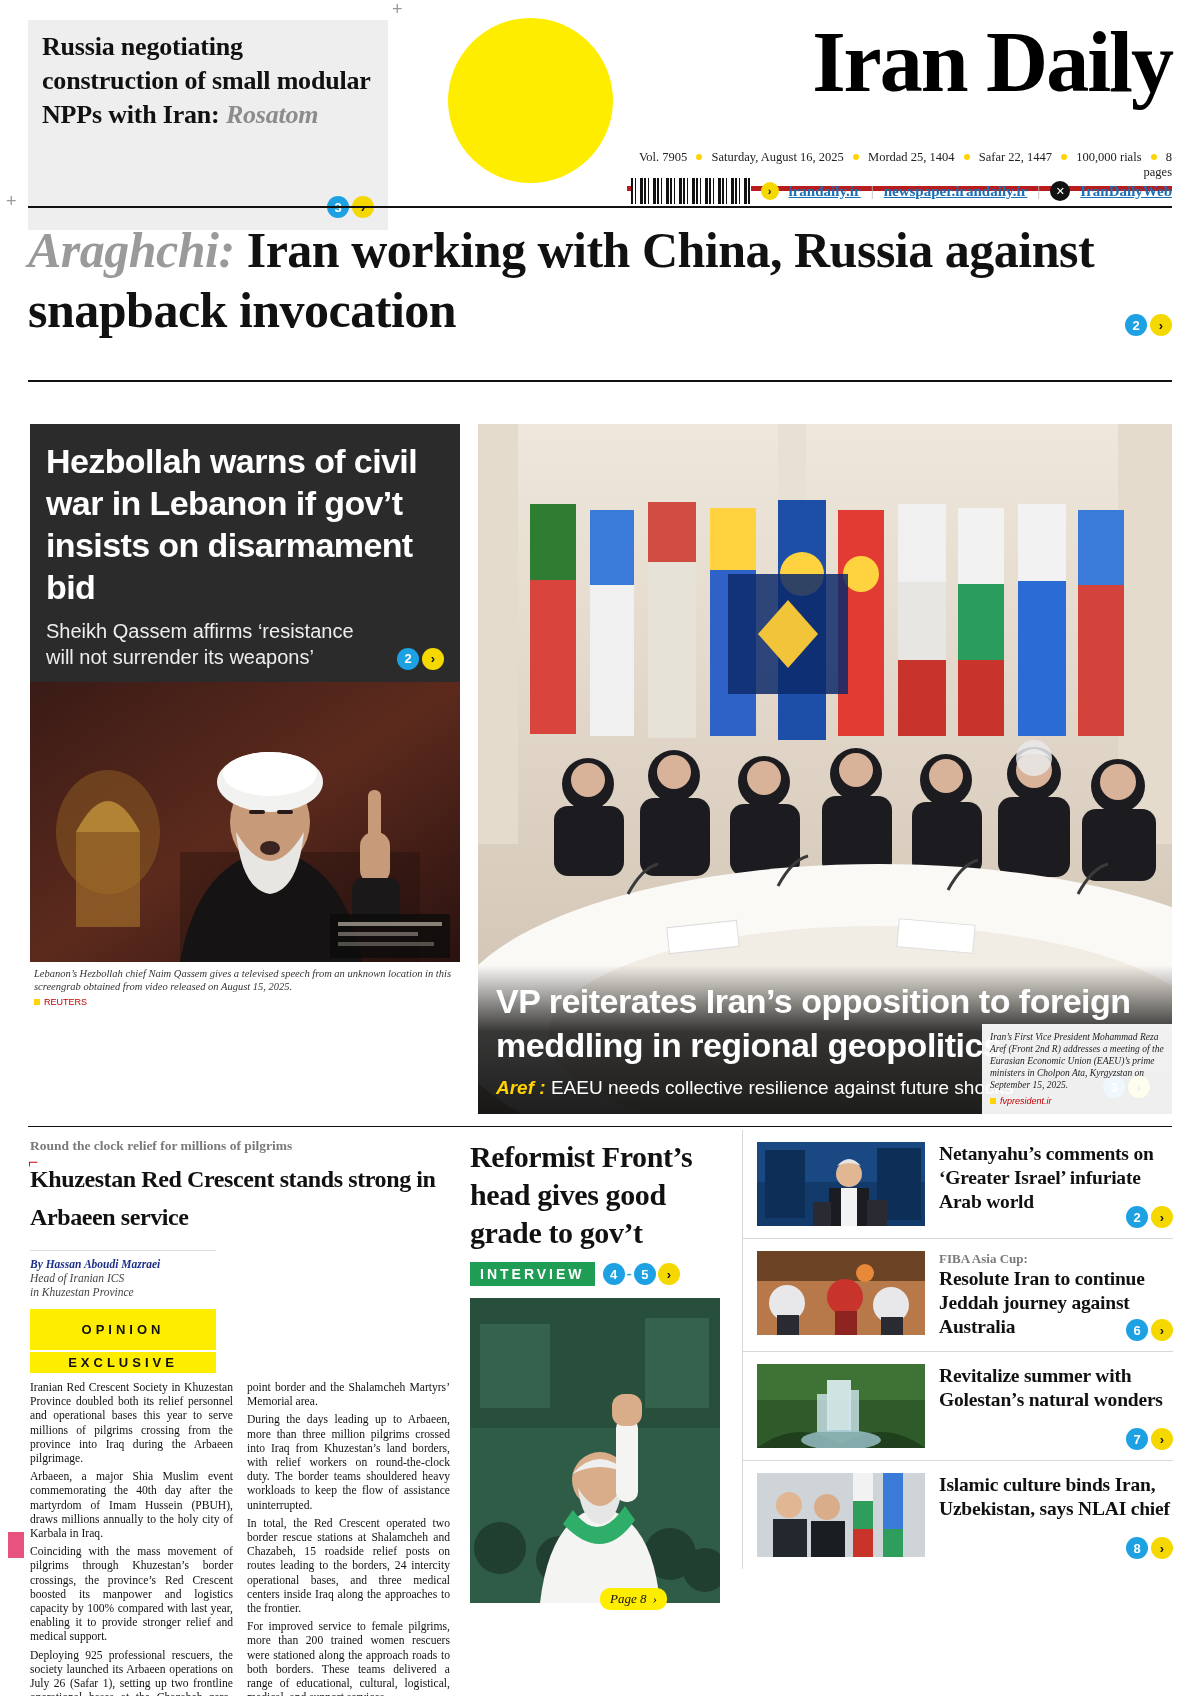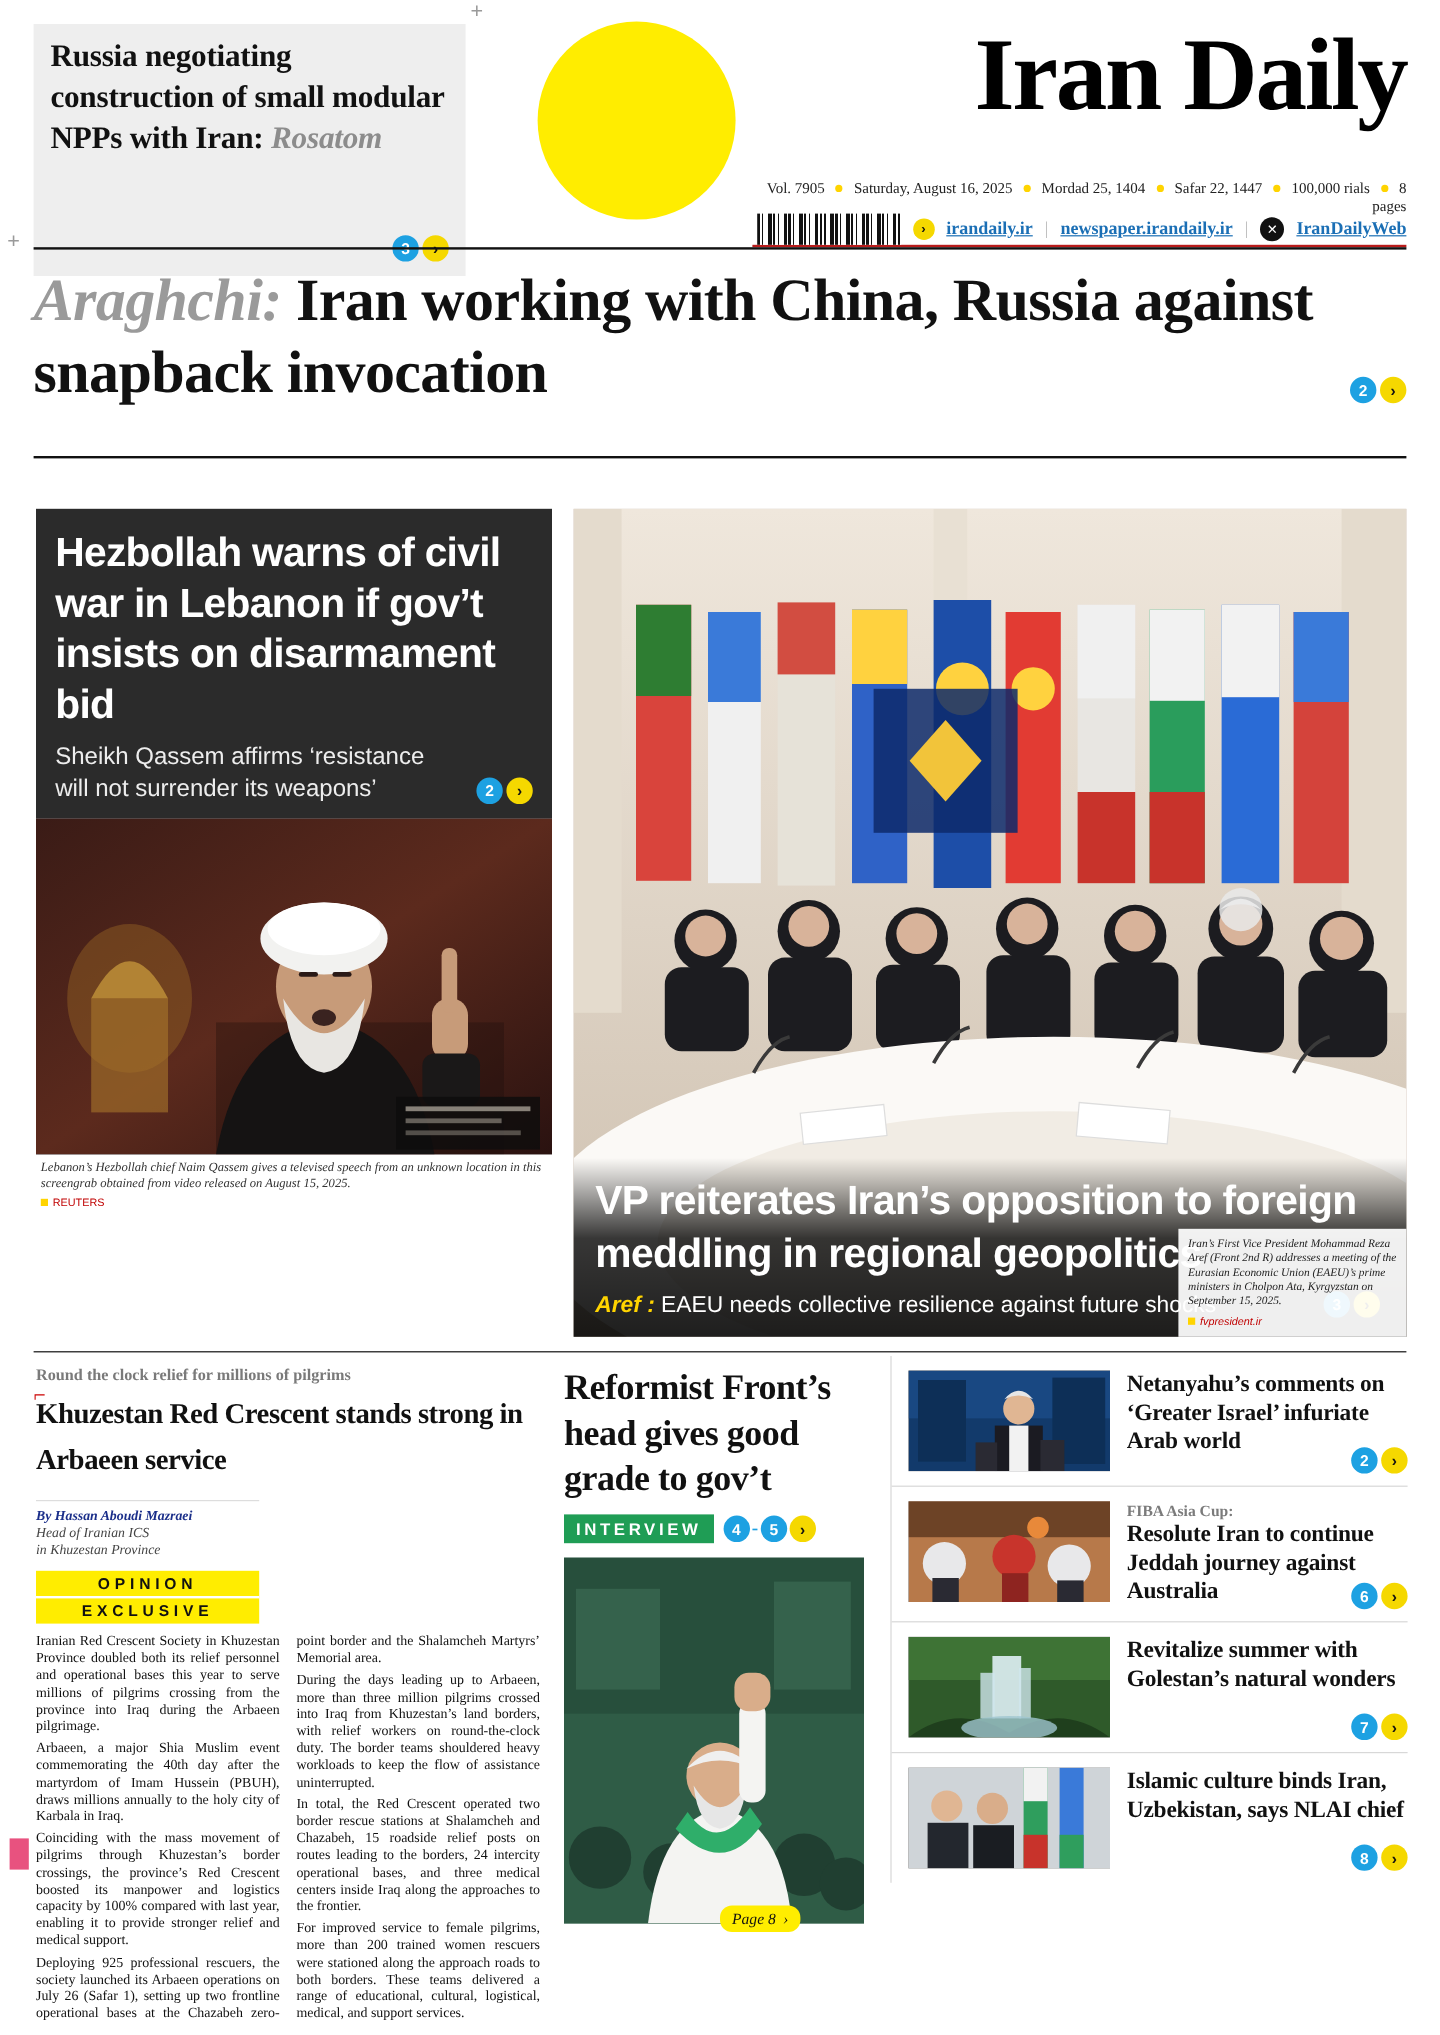--- a/index.html
+++ b/index.html
@@ -16,21 +16,21 @@
   .teaser h2 .src{color:#8c8c8c;font-style:italic;font-weight:700;}
   .badge{display:inline-flex;align-items:center;gap:3px;}
   .circnum{display:inline-flex;align-items:center;justify-content:center;width:22px;height:22px;border-radius:50%;background:#1da1e2;color:#fff;font-family:"Liberation Sans",sans-serif;font-size:13px;font-weight:700;}
   .arrow{display:inline-flex;align-items:center;justify-content:center;width:22px;height:22px;border-radius:50%;background:#f5d800;color:#111;font-family:"Liberation Sans",sans-serif;font-size:13px;font-weight:700;}
   .teaser .badge{position:absolute;right:14px;bottom:12px;}
 
   .yellowdot{position:absolute;left:420px;top:8px;width:165px;height:165px;border-radius:50%;background:#ffed00;}
 
   .brand{position:absolute;right:0;top:6px;width:520px;text-align:right;}
   .brand .title{font-family:"Liberation Serif",serif;font-weight:700;font-size:86px;line-height:92px;letter-spacing:-2px;color:#000;}
-  .infoline{position:absolute;right:0;top:140px;width:545px;text-align:right;font-family:"Liberation Serif",serif;font-size:12.5px;color:#222;border-bottom:2px solid #b91c1c;padding-bottom:24px;}
+  .infoline{position:absolute;right:0;top:140px;width:545px;text-align:right;font-family:"Liberation Serif",serif;font-size:12.5px;color:#222;border-bottom:5px solid #b91c1c;padding-bottom:6px;}
   .infoline .dot{display:inline-block;width:6px;height:6px;border-radius:50%;background:#ffd400;margin:0 6px 1px 6px;}
   .links{position:absolute;right:0;top:168px;width:545px;display:flex;align-items:center;justify-content:flex-end;gap:10px;font-family:"Liberation Serif",serif;font-size:15px;}
   .barcode{height:26px;width:120px;background:repeating-linear-gradient(90deg,#111 0 2px,#fff 2px 4px,#111 4px 5px,#fff 5px 9px,#111 9px 12px,#fff 12px 13px);}
   .link{color:#1b6fb5;font-weight:700;}
   .sep{color:#bbb;}
   .xicon{display:inline-flex;align-items:center;justify-content:center;width:20px;height:20px;border-radius:50%;background:#111;color:#fff;font-family:"Liberation Sans",sans-serif;font-size:11px;}
   .smallarrow{display:inline-flex;align-items:center;justify-content:center;width:18px;height:18px;border-radius:50%;background:#f5d800;color:#111;font-family:"Liberation Sans",sans-serif;font-size:11px;font-weight:700;}
 
   
   .leadwrap{position:absolute;left:28px;top:206px;width:1144px;border-top:2px solid #111;padding-top:12px;}
@@ -63,21 +63,21 @@
   .vpcap .credit{font-style:italic;color:#c00000;}
 
   
   .botrule{position:absolute;left:28px;top:1126px;width:1144px;border-bottom:1px solid #111;}
   .colA{position:absolute;left:30px;top:1138px;width:420px;}
   .colA .kick{font-family:"Liberation Serif",serif;font-size:13.5px;font-weight:700;color:#7a7a7a;}
   .colA h2{margin:6px 0 0 0;font-size:24px;line-height:38px;font-weight:700;letter-spacing:-0.4px;}
   .byline{margin-top:14px;border-top:1px solid #ddd;padding-top:6px;width:186px;font-size:11.5px;line-height:14px;color:#2b3fa0;font-style:italic;}
   .byline b{color:#1b2f8a;font-style:italic;}
   .byline .role{color:#444;}
-  .opinion{margin-top:10px;width:186px;background:#ffed00;font-family:"Liberation Sans",sans-serif;font-size:13px;font-weight:700;letter-spacing:4px;text-align:center;padding:3px 0;}
+  .opinion{margin-top:10px;width:186px;background:#ffed00;font-family:"Liberation Sans",sans-serif;font-size:13px;font-weight:700;letter-spacing:4px;text-align:center;padding:13px 0;}
   .exclusive{width:186px;background:#ffed00;font-family:"Liberation Sans",sans-serif;font-size:13px;font-weight:700;letter-spacing:4px;text-align:center;padding:3px 0;border-top:2px solid #fff;}
   .atext{columns:2;column-gap:14px;font-size:11.6px;line-height:14.2px;text-align:justify;margin-top:8px;}
   .atext p{margin:0 0 4px 0;}
   .quoteicon{position:absolute;left:0;top:1148px;color:#c00;font-size:18px;}
 
   .colB{position:absolute;left:470px;top:1138px;width:250px;}
   .colB h2{margin:0;font-size:30px;line-height:38px;font-weight:700;letter-spacing:-0.4px;}
   .colB .dek{margin-top:8px;font-size:17px;line-height:22px;color:#8a8a8a;font-weight:700;}
   .interview{margin-top:10px;display:flex;align-items:center;gap:8px;}
   .itag{background:#1f9d55;color:#fff;font-family:"Liberation Sans",sans-serif;font-size:14px;font-weight:700;letter-spacing:3px;padding:4px 10px;}

